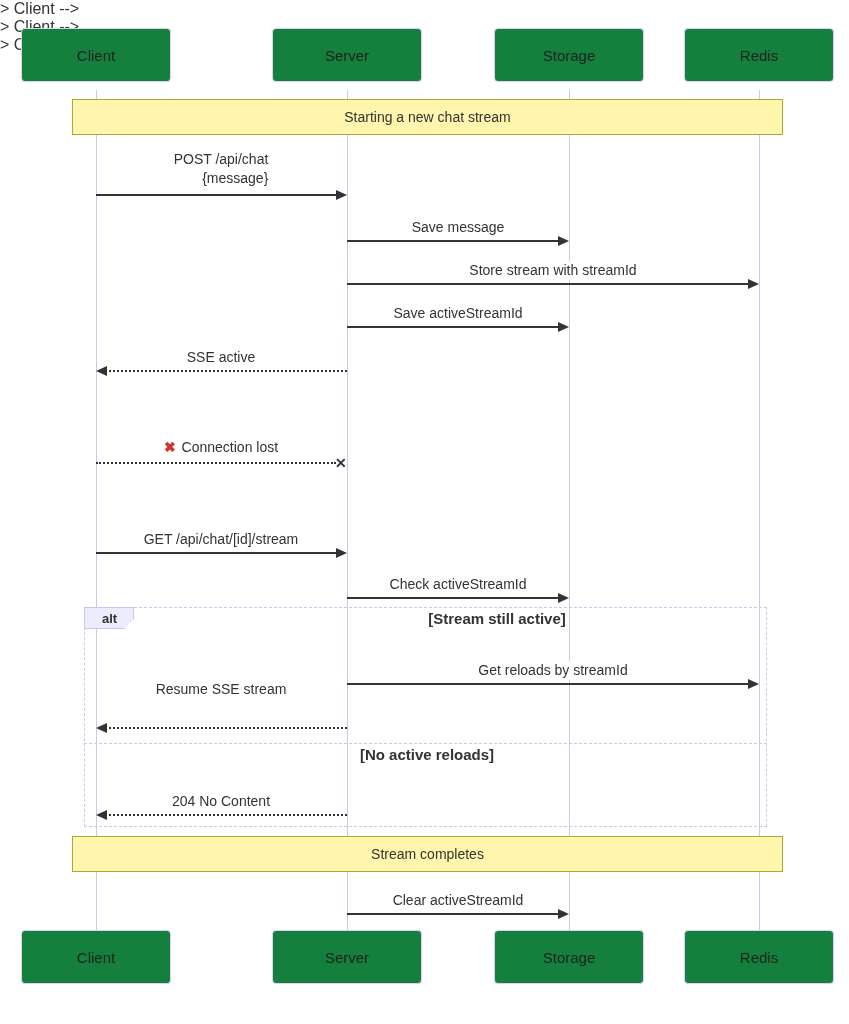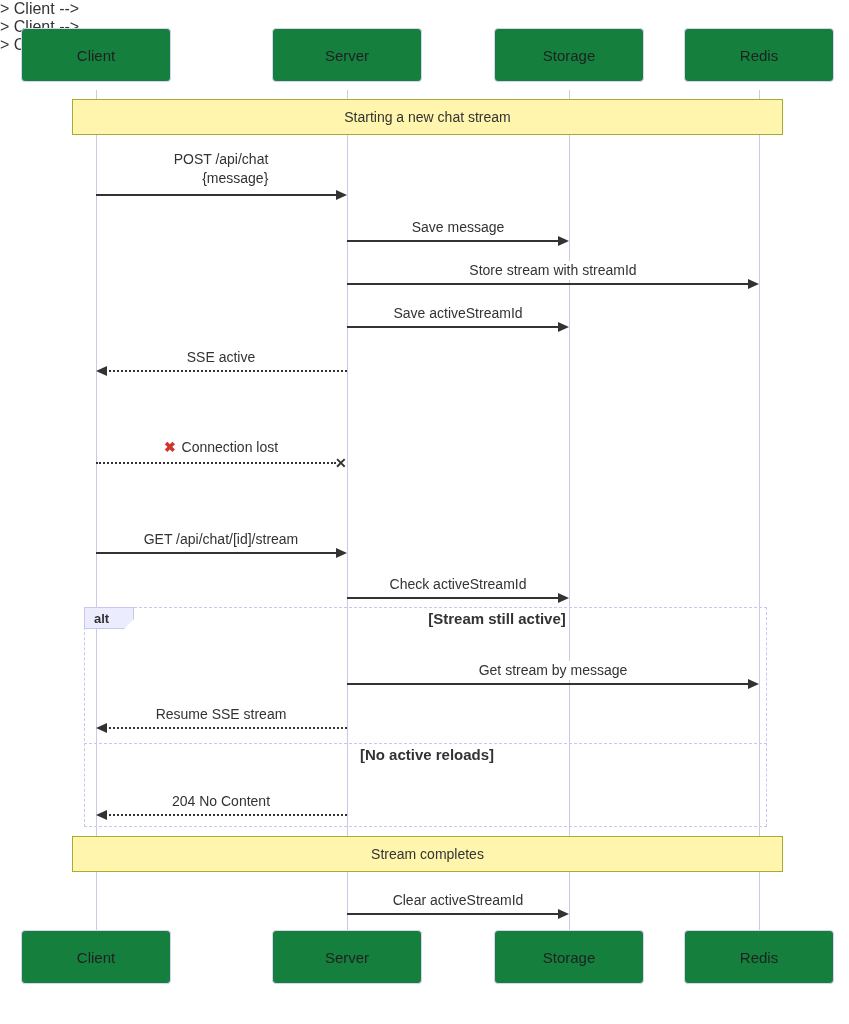--- a/index.html
+++ b/index.html
@@ -35,21 +35,21 @@
   .x-icon{color:#d0342c;font-weight:bold;margin-right:6px;}
 
   .alt-box{position:absolute;left:84px;top:607px;width:683px;height:220px;
            border:1px dashed #c9c6f0;box-sizing:border-box;}
   .alt-divider{position:absolute;left:84px;top:743px;width:683px;height:0;
                border-top:1px dashed #c9c6f0;}
   .alt-tab{position:absolute;left:84px;top:607px;width:50px;height:22px;
            background:#ECECFF;border:1px solid #c9c6f0;box-sizing:border-box;
            clip-path:polygon(0 0,100% 0,100% 55%,80% 100%,0 100%);
            font-size:13px;font-weight:600;color:#333;
-           display:flex;align-items:center;padding-left:9px;}
+           display:flex;align-items:center;padding-left:17px;}
 </style>
 </head>
 <body>
 
 <div id="diagram">
 
   
   <div class="lifeline" style="left:96px"></div>
   <div class="lifeline" style="left:347px"></div>
   <div class="lifeline" style="left:569px"></div>
@@ -148,28 +148,28 @@
 
   
   <div class="alt-box"></div>
   <div class="alt-divider"></div>
   <div class="alt-tab">alt</div>
   <div class="guard" style="left:497px;top:610px">[Stream still active]</div>
   <div class="guard" style="left:427px;top:746px">[No active reloads]</div>
 
   
   <div>
-    <div class="msg-label" style="left:553px;top:661px">Get stream by message</div>
+    <div class="msg-label" style="left:553px;top:661px">Get reloads by streamId</div>
     <div class="line solid" style="left:347px;top:683px;width:405px"></div>
     <div class="arr-r" style="left:748px;top:679px"></div>
   </div>
 
   &gt; Client --&gt;
   <div>
-    <div class="msg-label" style="left:221px;top:705px">Resume SSE stream</div>
+    <div class="msg-label" style="left:221px;top:680px">Resume SSE stream</div>
     <div class="line dashed" style="left:104px;top:727px;width:243px"></div>
     <div class="arr-l" style="left:96px;top:723px"></div>
   </div>
 
   &gt; Client --&gt;
   <div>
     <div class="msg-label" style="left:221px;top:792px">204 No Content</div>
     <div class="line dashed" style="left:104px;top:814px;width:243px"></div>
     <div class="arr-l" style="left:96px;top:810px"></div>
   </div>

